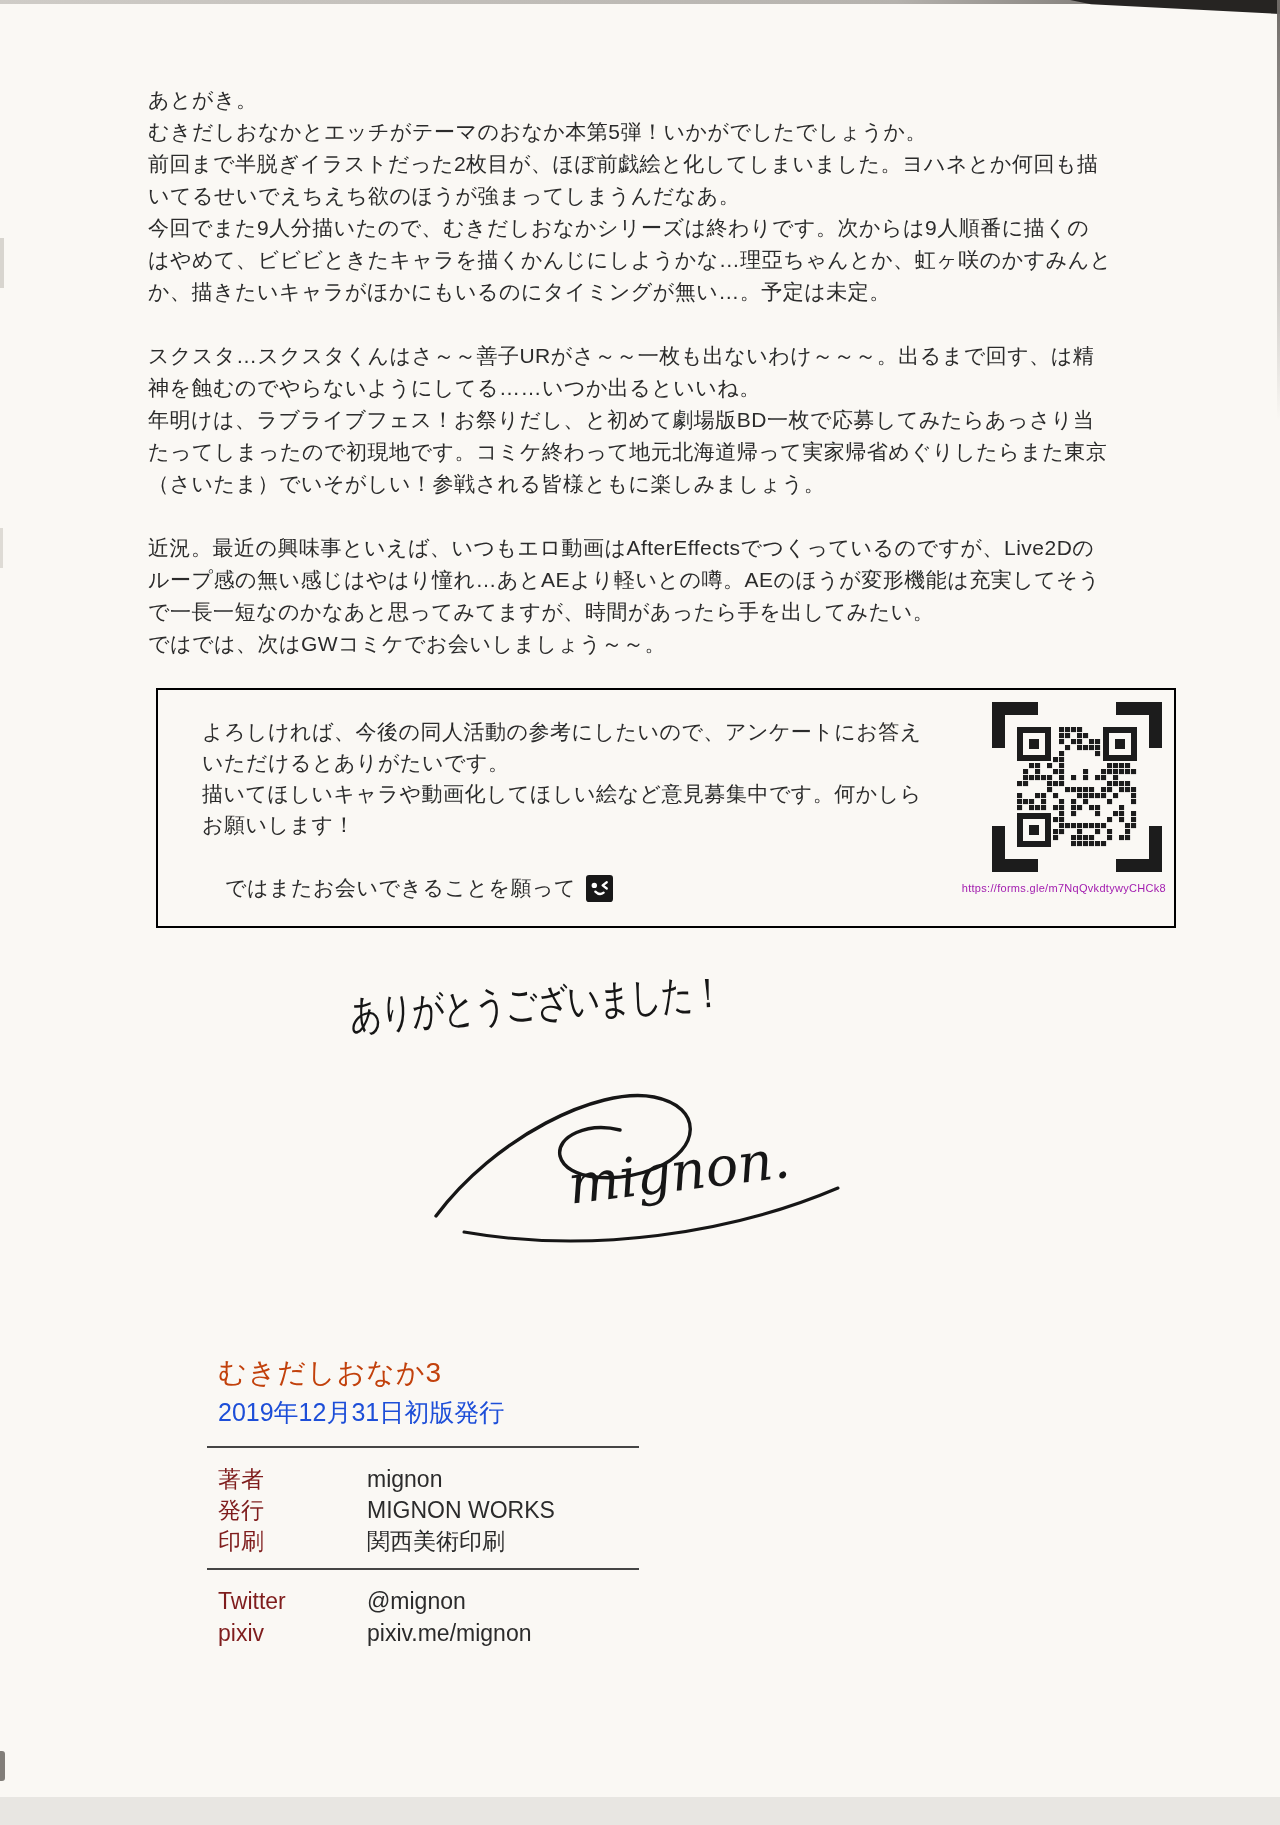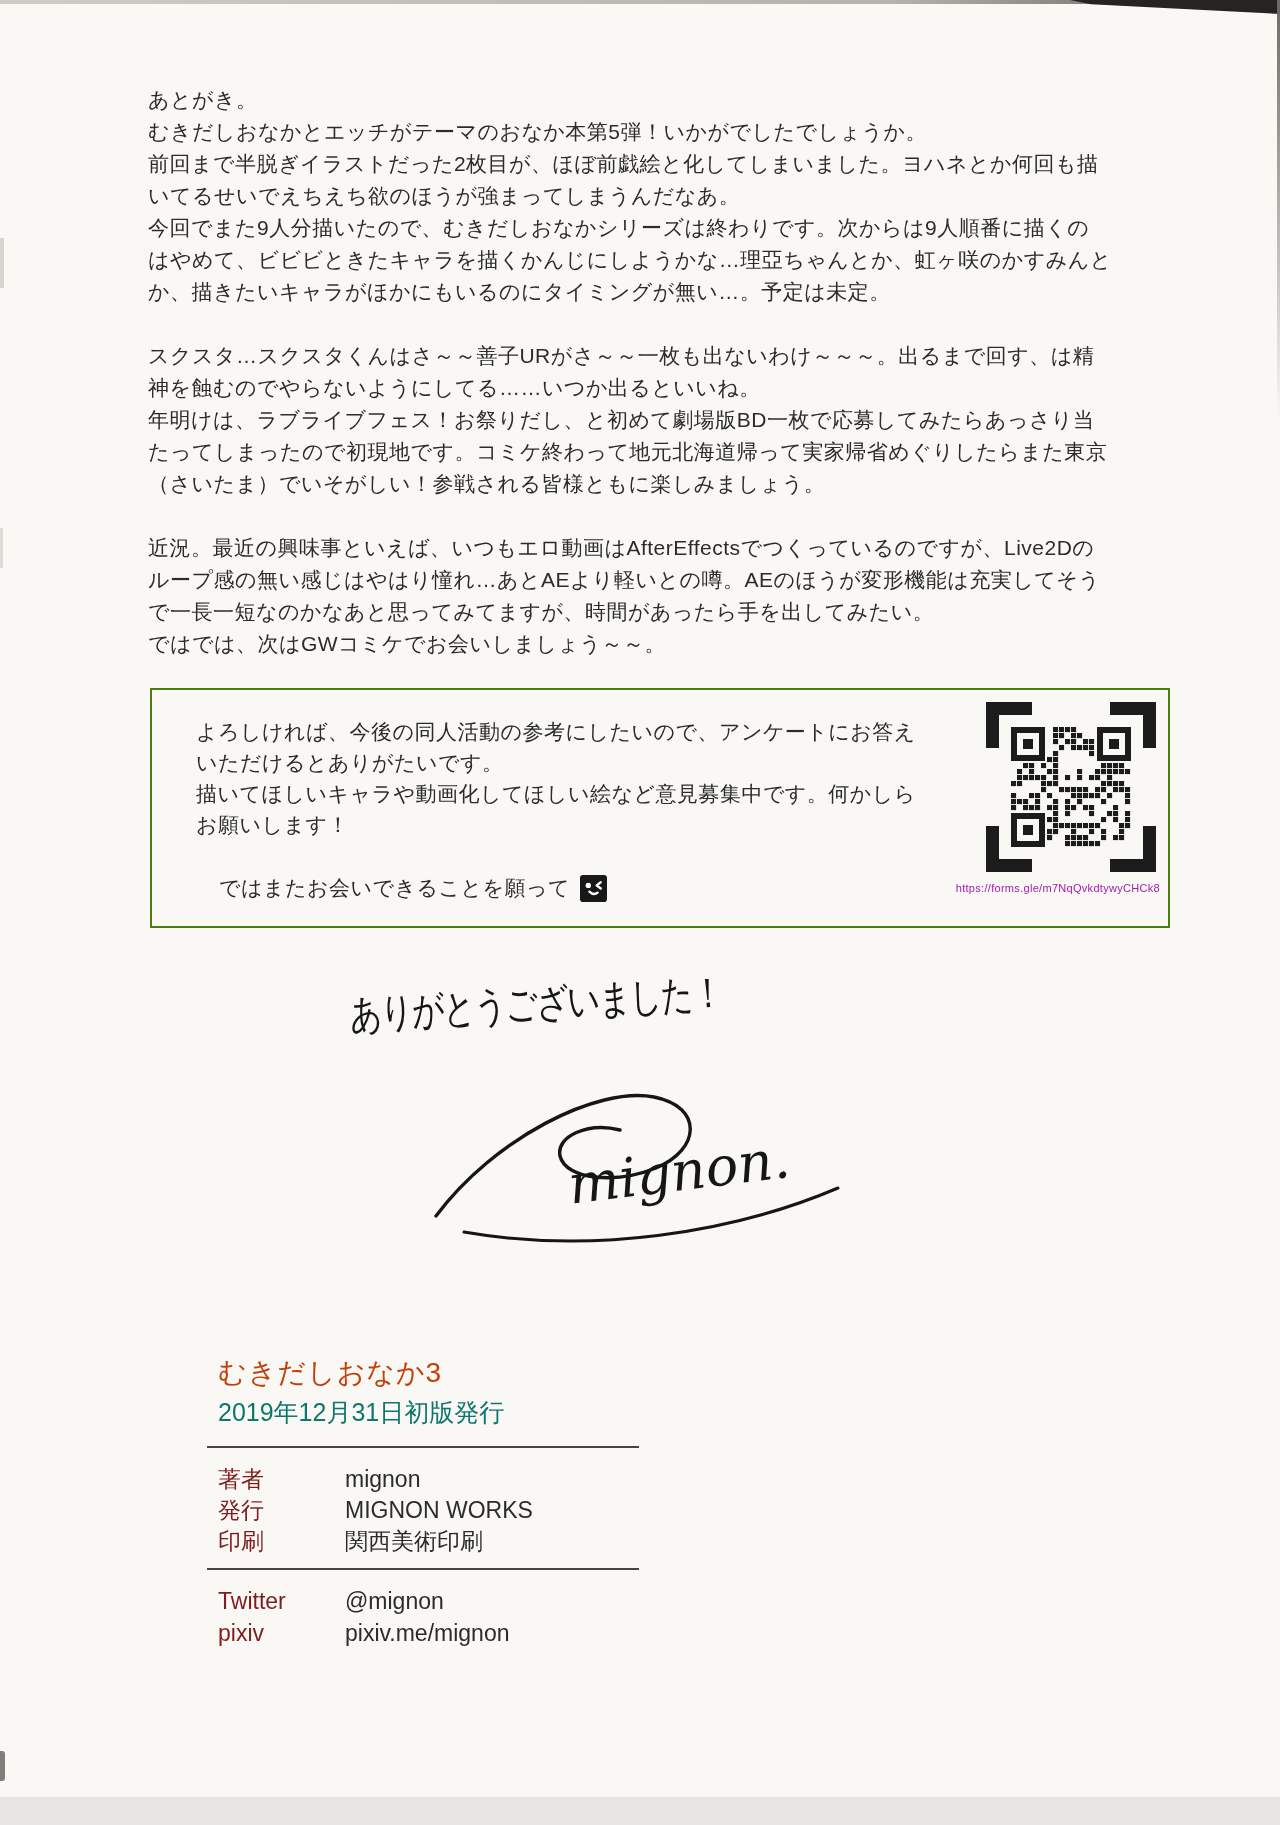--- a/index.html
+++ b/index.html
@@ -20,48 +20,48 @@
     background:#5a5650; opacity:.75; border-radius:0 3px 3px 0; }
   .artifact-left-1 { position:absolute; left:0; top:238px; width:4px; height:50px; background:#d8d5cf; }
   .artifact-left-2 { position:absolute; left:0; top:528px; width:3px; height:40px; background:#dedbd5; }
 
   
   .afterword { position:absolute; left:148px; top:84px; width:960px;
     font-size:21px; color:#2b2b2b; }
   .line { height:32px; line-height:32px; white-space:nowrap; letter-spacing:.5px; }
 
   
-  .survey-box { position:absolute; left:150px; top:688px; width:1016px; height:236px;
-    border:2px solid #4d7c0f; background:transparent; }
+  .survey-box { position:absolute; left:156px; top:688px; width:1016px; height:236px;
+    border:2px solid #000000; background:transparent; }
   .box-text { position:absolute; left:44px; top:26px; font-size:21px; }
   .box-line { height:31px; line-height:31px; white-space:nowrap; letter-spacing:.5px; }
   .closing-line { position:absolute; left:44px; top:182px; height:32px; line-height:32px;
     font-size:21px; display:flex; align-items:center; white-space:nowrap; letter-spacing:.5px;margin-left:23px; }
   .smiley { width:27px; height:27px; margin-left:10px; display:inline-block; }
   .qr-wrap { position:absolute; top:12px; right:12px; width:170px; height:170px; }
   .qr-url { position:absolute; top:192px; right:8px; width:380px; text-align:right;
     font-size:11px; color:#a21caf; letter-spacing:.3px;
     font-family:Liberation Sans, sans-serif; }
 
   
   .thanks { position:absolute; left:348px; top:988px; font-size:41px; color:#161616;
     transform:rotate(-3.5deg) scaleX(.78); transform-origin:left top; letter-spacing:-2px;
     white-space:nowrap; }
   .signature { position:absolute; left:430px; top:1082px; width:430px; height:170px; }
 
   
   .colophon-title { position:absolute; left:218px; top:1354px; font-size:28px; color:#c2410c;
     letter-spacing:1px; white-space:nowrap; }
-  .colophon-edition { position:absolute; left:218px; top:1396px; font-size:25px; color:#0f766e;
+  .colophon-edition { position:absolute; left:218px; top:1396px; font-size:25px; color:#1d4ed8;
     white-space:nowrap; }
   .rule { position:absolute; left:207px; width:432px; height:2px; background:#454545; }
   .rule-1 { top:1446px; } .rule-2 { top:1568px; }
   .credit-row { position:absolute; left:218px; font-size:23px; white-space:nowrap; }
   .credit-label { display:inline-block; min-width:127px; color:#7f1d1d; }
-  .credit-value { color:#2b2b2b; }
+  .credit-value { color:#2b2b2b;margin-left:22px; }
   .row-a { top:1464px; } .row-b { top:1495px; } .row-c { top:1526px; }
   .row-d { top:1588px; } .row-e { top:1620px; }
 </style>
 </head>
 <body>
 
 <div class="page">
 
   <div class="artifact-top"></div>
   <div class="artifact-top-right"></div>

